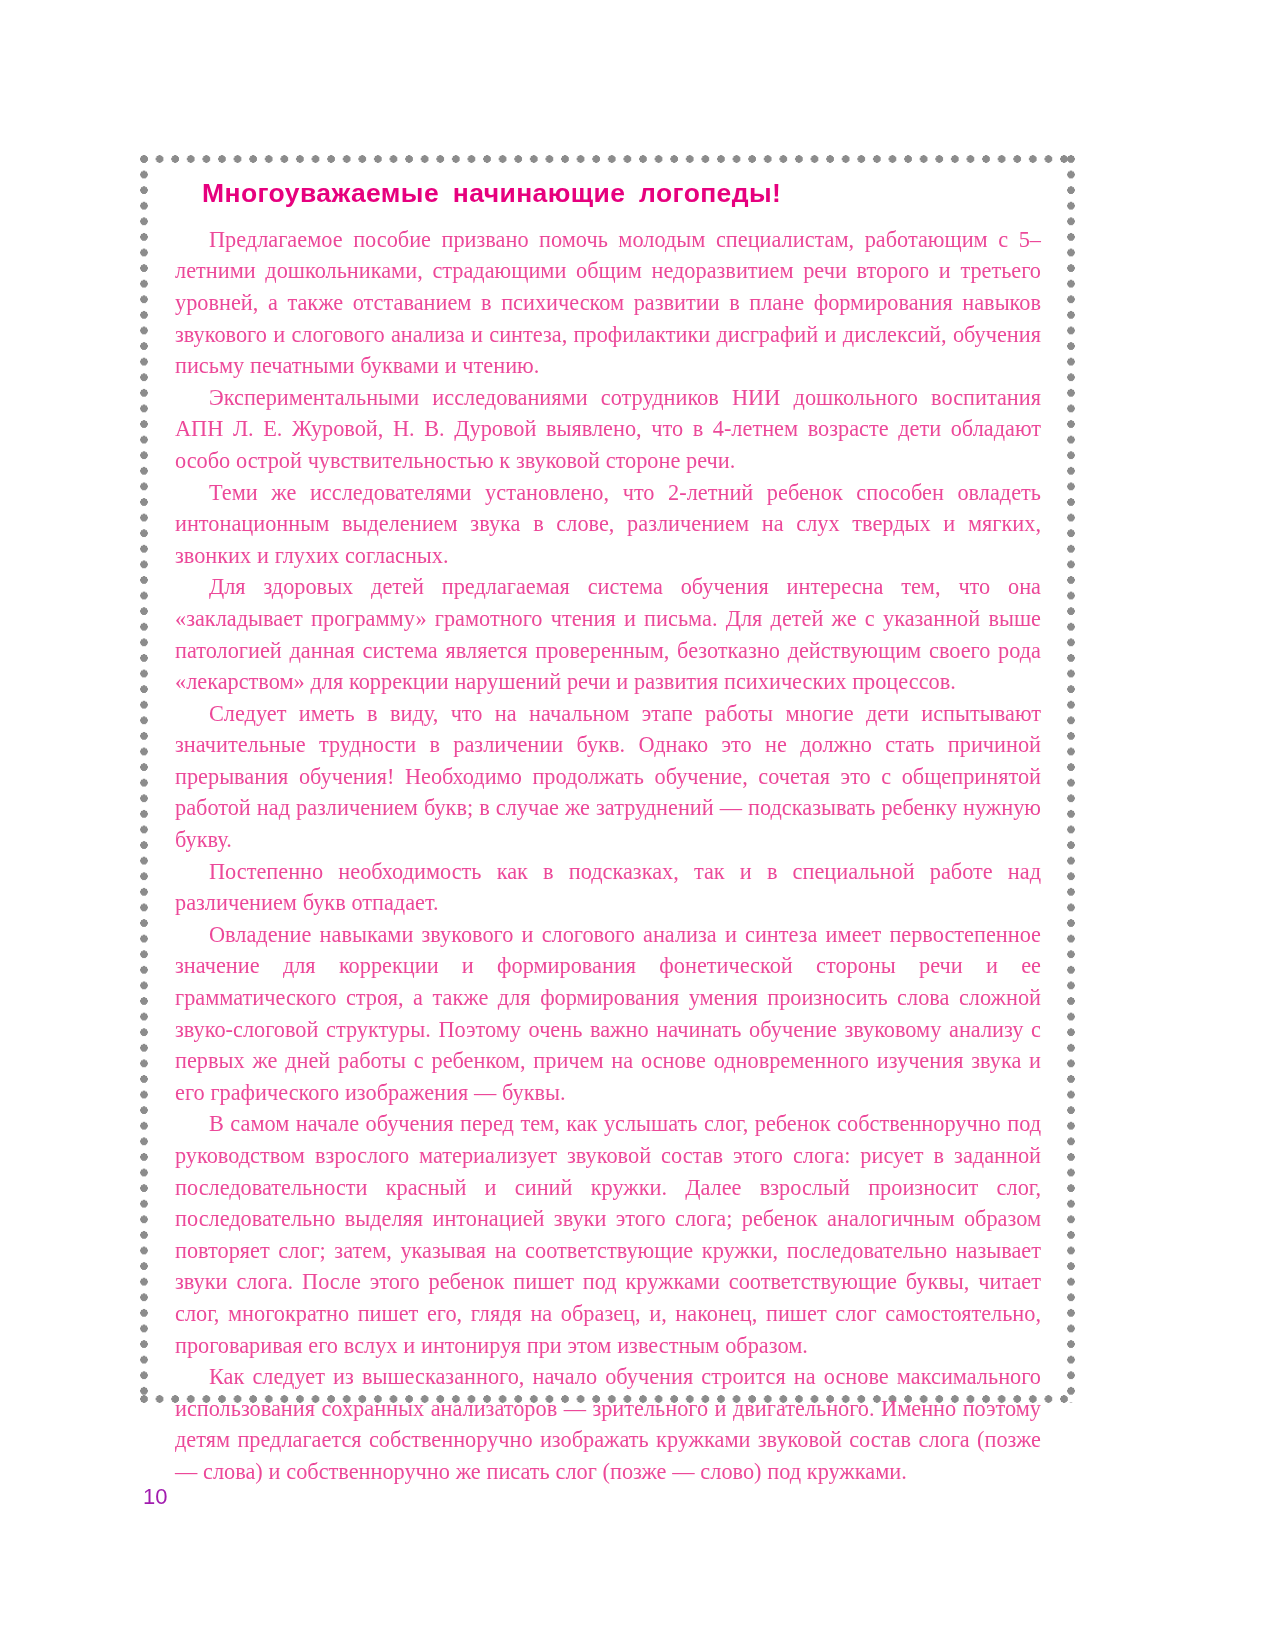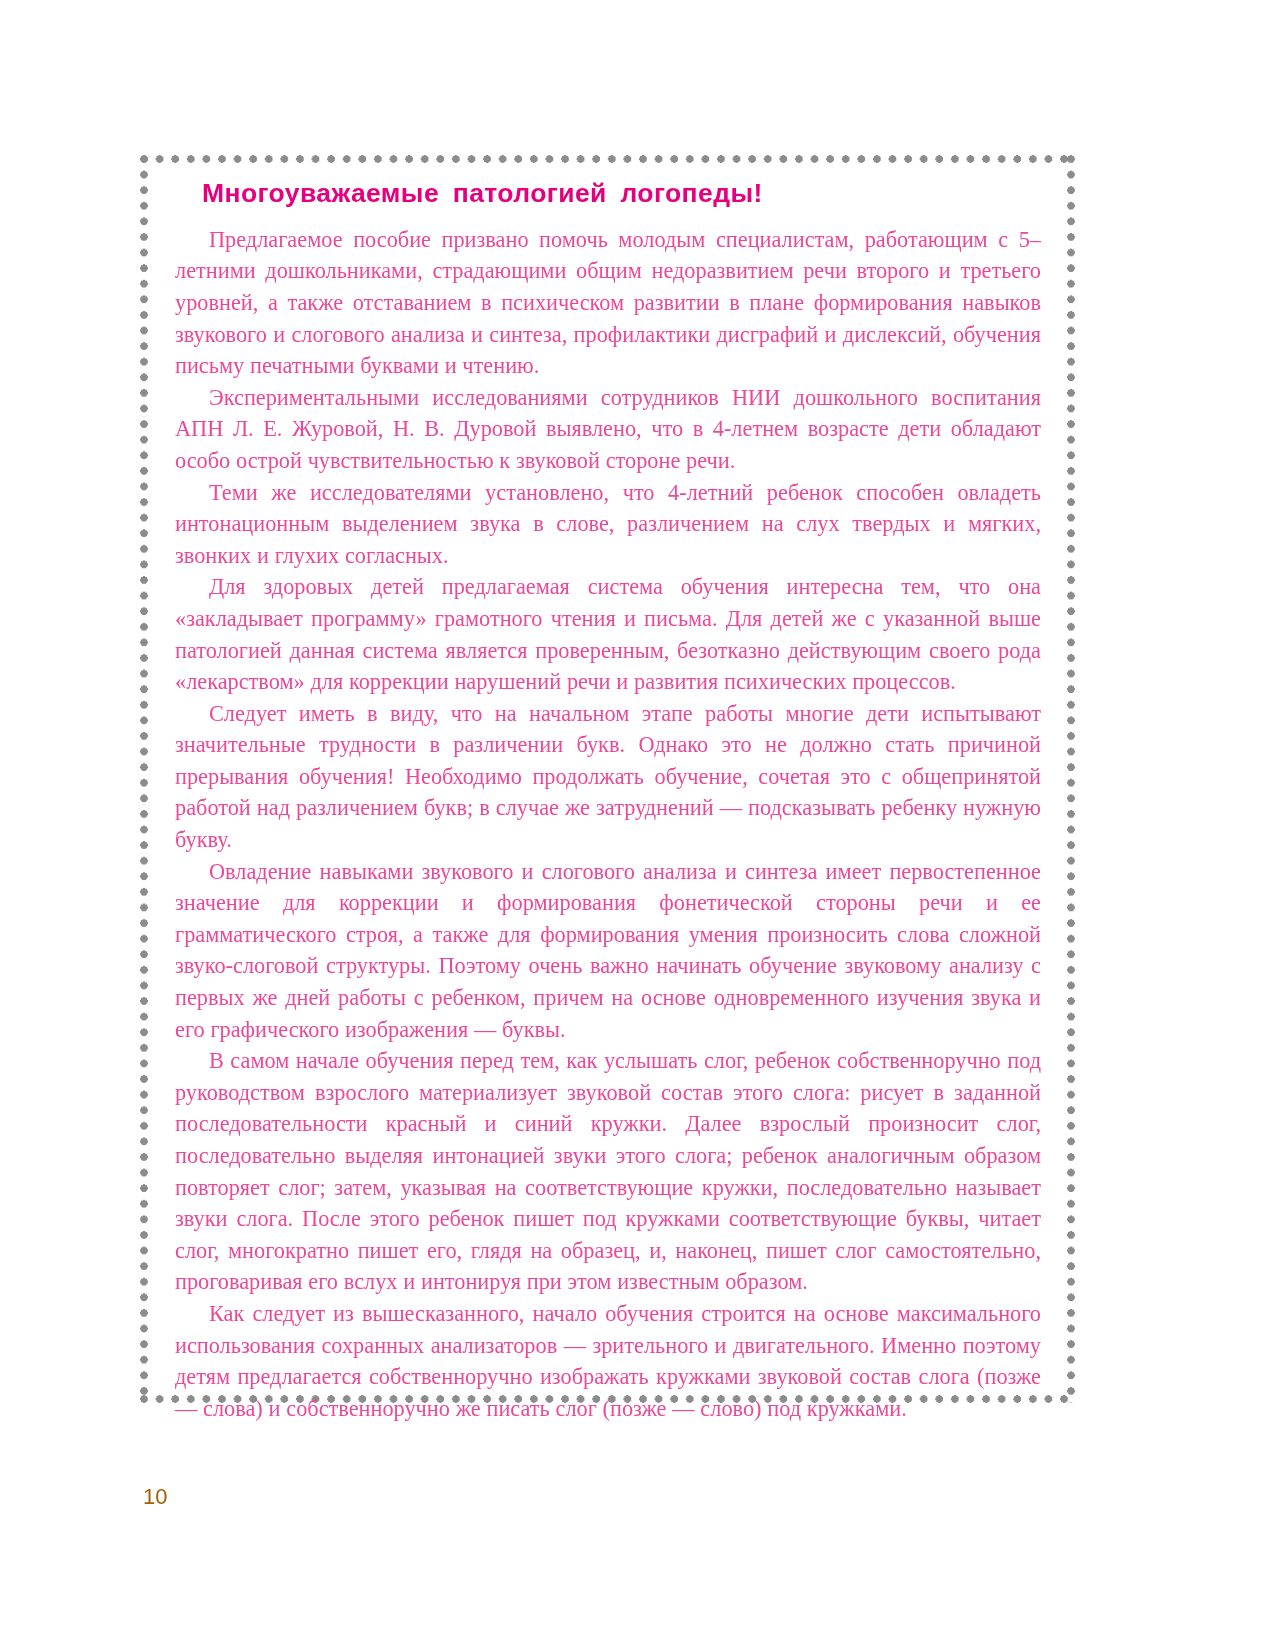--- a/index.html
+++ b/index.html
@@ -81,44 +81,45 @@
     word-spacing: 0.2px;
   }
   .para + .para { margin-top: 0; }
 
   .page-number {
     position: absolute;
     left: 143px;
     top: 1484px;
     font-family: "Liberation Sans", "DejaVu Sans", sans-serif;
     font-size: 22px;
-    color: #a16207;
+    color: #a21caf;
     text-align: center;
   }
 </style>
 </head>
 <body>
 
 <div class="page">
 
   <div class="frame">
     <div class="frame-edge frame-top"></div>
     <div class="frame-edge frame-bottom"></div>
     <div class="frame-edge frame-left"></div>
     <div class="frame-edge frame-right"></div>
   </div>
 
   <div class="content">
-    <h1 class="doc-title">Многоуважаемые  патологией  логопеды!</h1>
+    <h1 class="doc-title">Многоуважаемые  начинающие  логопеды!</h1>
 
     <p class="para">Предлагаемое пособие призвано помочь молодым специалистам, работающим с 5–летними дошкольниками, страдающими общим недоразвитием речи второго и третьего уровней, а также отставанием в психическом развитии в плане формирования навыков звукового и слогового анализа и синтеза, профилактики дисграфий и дислексий, обучения письму печатными буквами и чтению.</p>
     <p class="para">Экспериментальными исследованиями сотрудников НИИ дошкольного воспитания АПН Л. Е. Журовой, Н. В. Дуровой выявлено, что в 4-летнем возрасте дети обладают особо острой чувствительностью к звуковой стороне речи.</p>
-    <p class="para">Теми же исследователями установлено, что 4-летний ребенок способен овладеть интонационным выделением звука в слове, различением на слух твердых и мягких, звонких и глухих согласных.</p>
+    <p class="para">Теми же исследователями установлено, что 2-летний ребенок способен овладеть интонационным выделением звука в слове, различением на слух твердых и мягких, звонких и глухих согласных.</p>
     <p class="para">Для здоровых детей предлагаемая система обучения интересна тем, что она «закладывает программу» грамотного чтения и письма. Для детей же с указанной выше патологией данная система является проверенным, безотказно действующим своего рода «лекарством» для коррекции нарушений речи и развития психических процессов.</p>
     <p class="para">Следует иметь в виду, что на начальном этапе работы многие дети испытывают значительные трудности в различении букв. Однако это не должно стать причиной прерывания обучения! Необходимо продолжать обучение, сочетая это с общепринятой работой над различением букв; в случае же затруднений — подсказывать ребенку нужную букву.</p>
+    <p class="para">Постепенно необходимость как в подсказках, так и в специальной работе над различением букв отпадает.</p>
     <p class="para">Овладение навыками звукового и слогового анализа и синтеза имеет первостепенное значение для коррекции и формирования фонетической стороны речи и ее грамматического строя, а также для формирования умения произносить слова сложной звуко-слоговой структуры. Поэтому очень важно начинать обучение звуковому анализу с первых же дней работы с ребенком, причем на основе одновременного изучения звука и его графического изображения — буквы.</p>
     <p class="para">В самом начале обучения перед тем, как услышать слог, ребенок собственноручно под руководством взрослого материализует звуковой состав этого слога: рисует в заданной последовательности красный и синий кружки. Далее взрослый произносит слог, последовательно выделяя интонацией звуки этого слога; ребенок аналогичным образом повторяет слог; затем, указывая на соответствующие кружки, последовательно называет звуки слога. После этого ребенок пишет под кружками соответствующие буквы, читает слог, многократно пишет его, глядя на образец, и, наконец, пишет слог самостоятельно, проговаривая его вслух и интонируя при этом известным образом.</p>
     <p class="para">Как следует из вышесказанного, начало обучения строится на основе максимального использования сохранных анализаторов — зрительного и двигательного. Именно поэтому детям предлагается собственноручно изображать кружками звуковой состав слога (позже — слова) и собственноручно же писать слог (позже — слово) под кружками.</p>
   </div>
 
   <div class="page-number">10</div>
 
 </div>
 
 </body></html>

